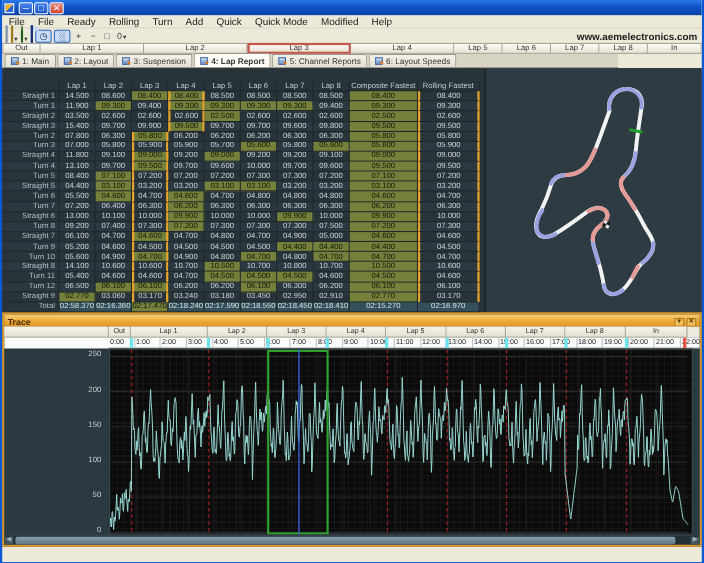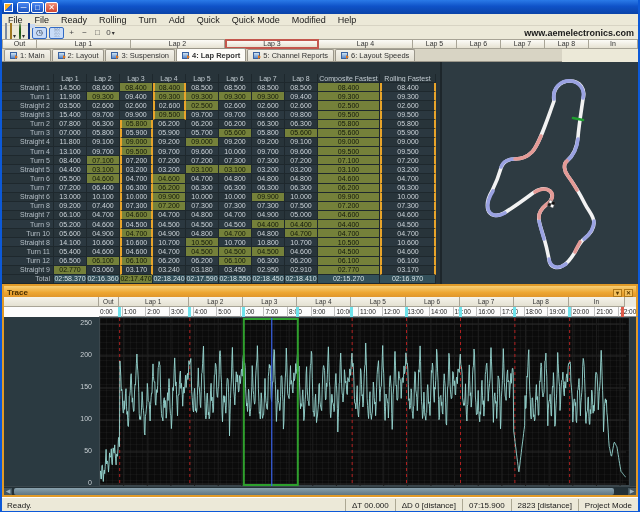--- a/index.html
+++ b/index.html
@@ -643,21 +643,13 @@
             <line x1="171.7478651685393" y1="0" x2="171.7478651685393" y2="169" stroke="#3b63e8" stroke-width="1.2"></line>
           </svg></div>
     </div>
     <div id="hscroll">
       <span class="harrow" style="left:0">◀</span>
       <div id="hthumb"></div>
       <span class="harrow" style="right:0">▶</span>
     </div>
   </div>
 
-  <div class="statusbar">
-    <span class="stready">Ready.</span>
-    <span class="stfield">ΔT 00.000</span>
-    <span class="stfield">ΔD 0 [distance]</span>
-    <span class="stfield">07:15.900</span>
-    <span class="stfield">2823 [distance]</span>
-    <span class="stfield">Project Mode</span>
-  </div>
 </div>
 
 </body></html>

